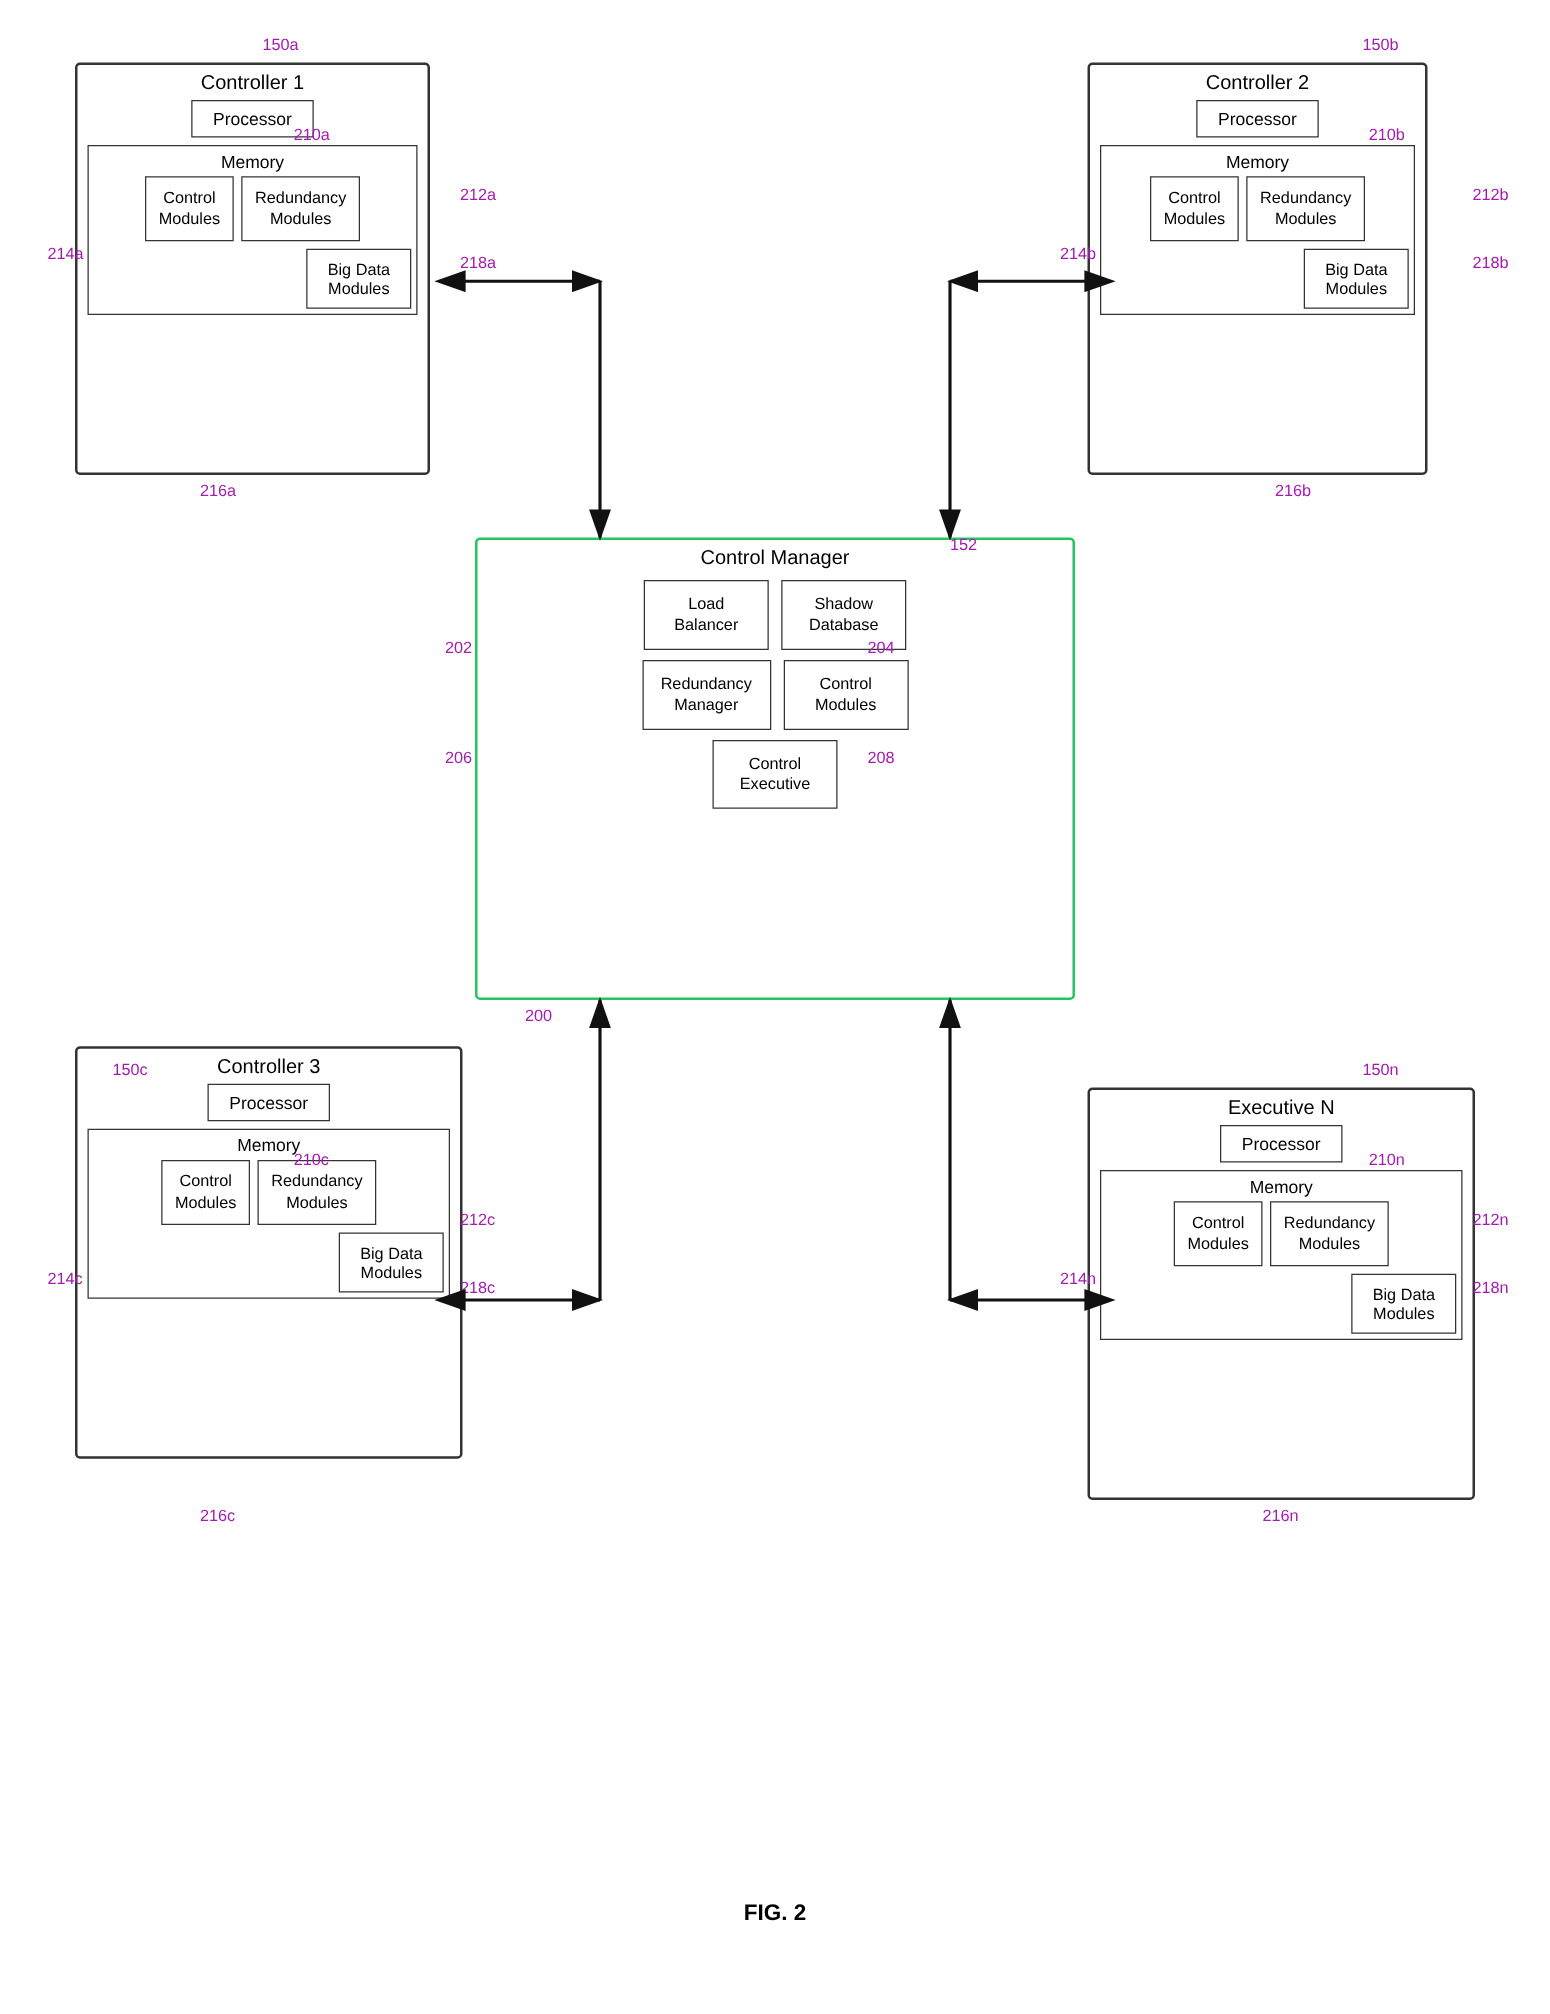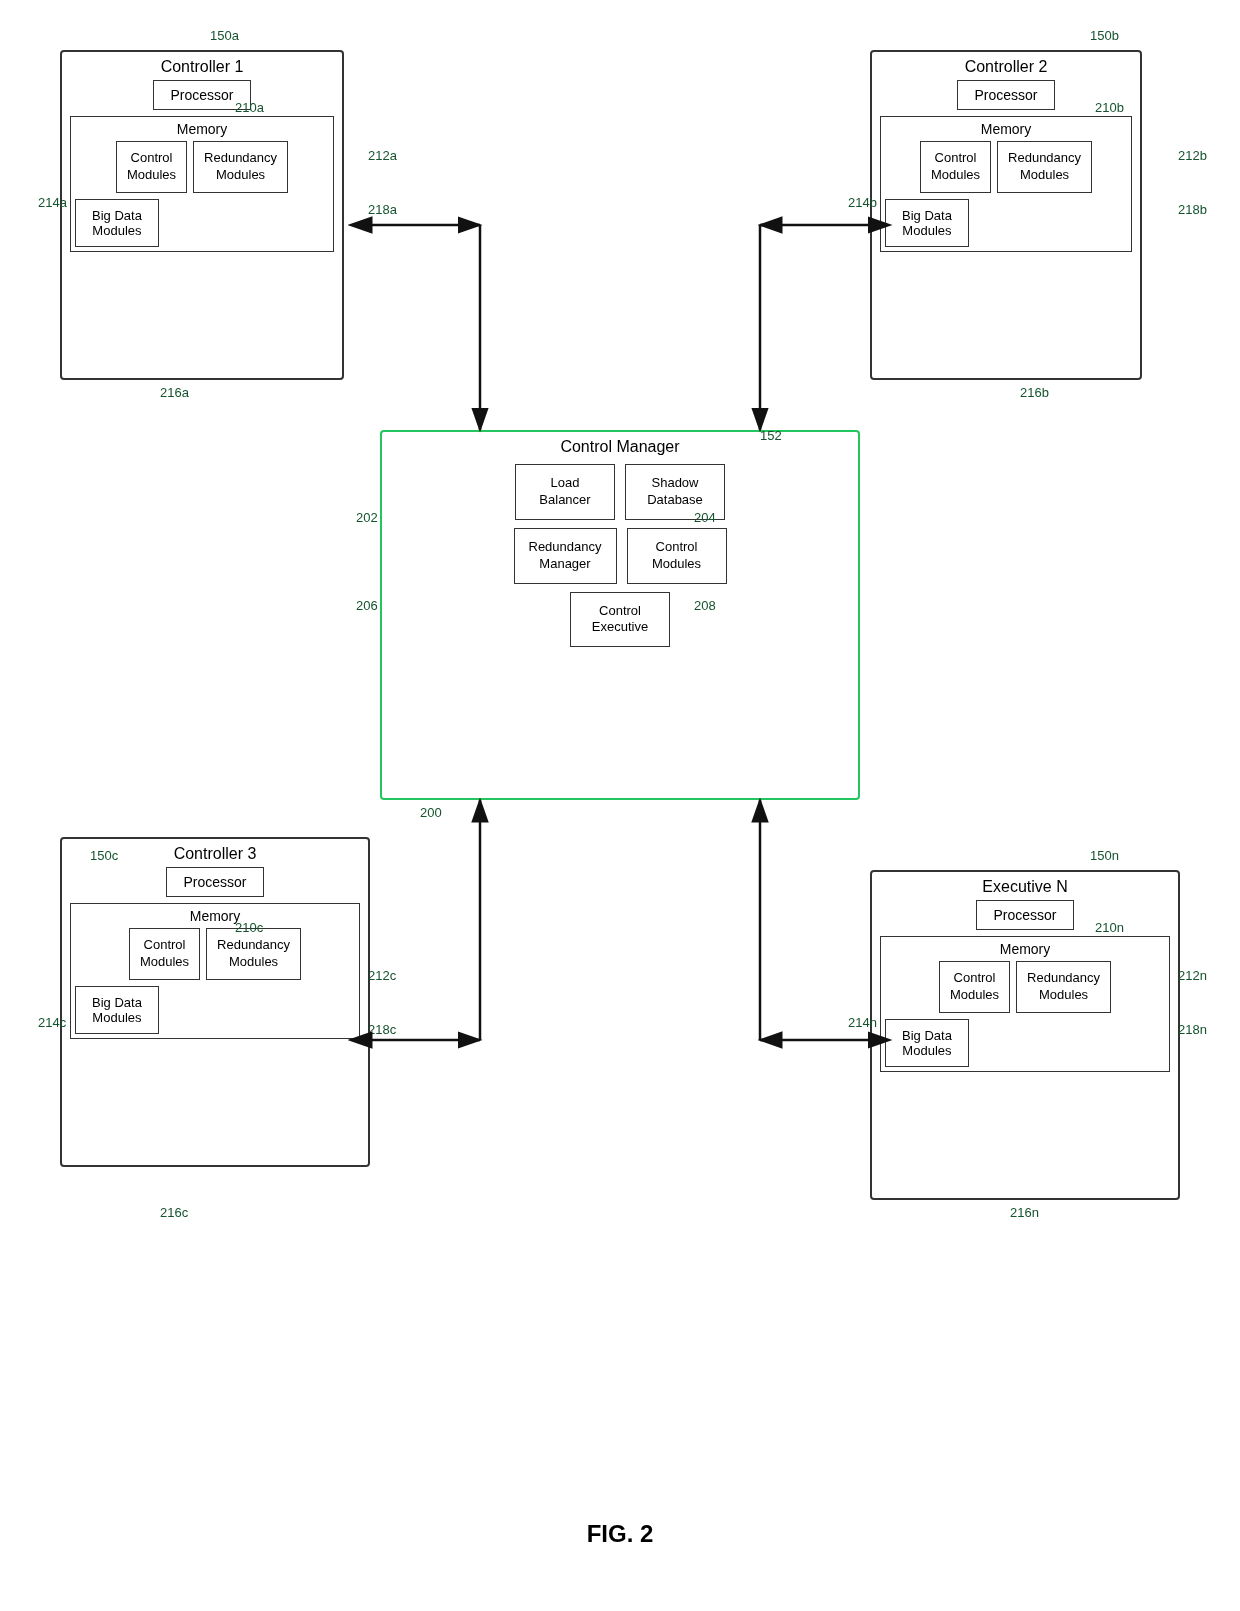--- a/index.html
+++ b/index.html
@@ -63,21 +63,21 @@
     .module-box {
       border: 1px solid #333;
       padding: 8px 10px;
       font-size: 13px;
       text-align: center;
       background: #fff;
       line-height: 1.3;
     }
     .big-data-row {
       display: flex;
-      justify-content: flex-start;
+      justify-content: flex-end;
     }
     .big-data-box {
       border: 1px solid #333;
       padding: 8px 16px;
       font-size: 13px;
       text-align: center;
       background: #fff;
     }
 
     
@@ -108,37 +108,37 @@
       text-align: center;
       background: #fff;
       line-height: 1.3;
       min-width: 100px;
     }
 
     
     .ref-label {
       position: absolute;
       font-size: 13px;
-      color: #14532d;
+      color: #a21caf;
     }
 
     
     .arrows-svg {
       position: absolute;
       top: 0; left: 0;
       width: 1240px;
       height: 1611px;
       pointer-events: none;
     }
 
     
     .fig-caption {
       position: absolute;
       text-align: center;
-      font-size: 24px;
+      font-size: 18px;
       font-weight: bold;
       width: 100%;
     }
   </style>
 </head>
 <body>
 
 <div class="diagram-container">
 
   <div class="controller-box" style="left:60px; top:50px; width:284px; height:330px;">

